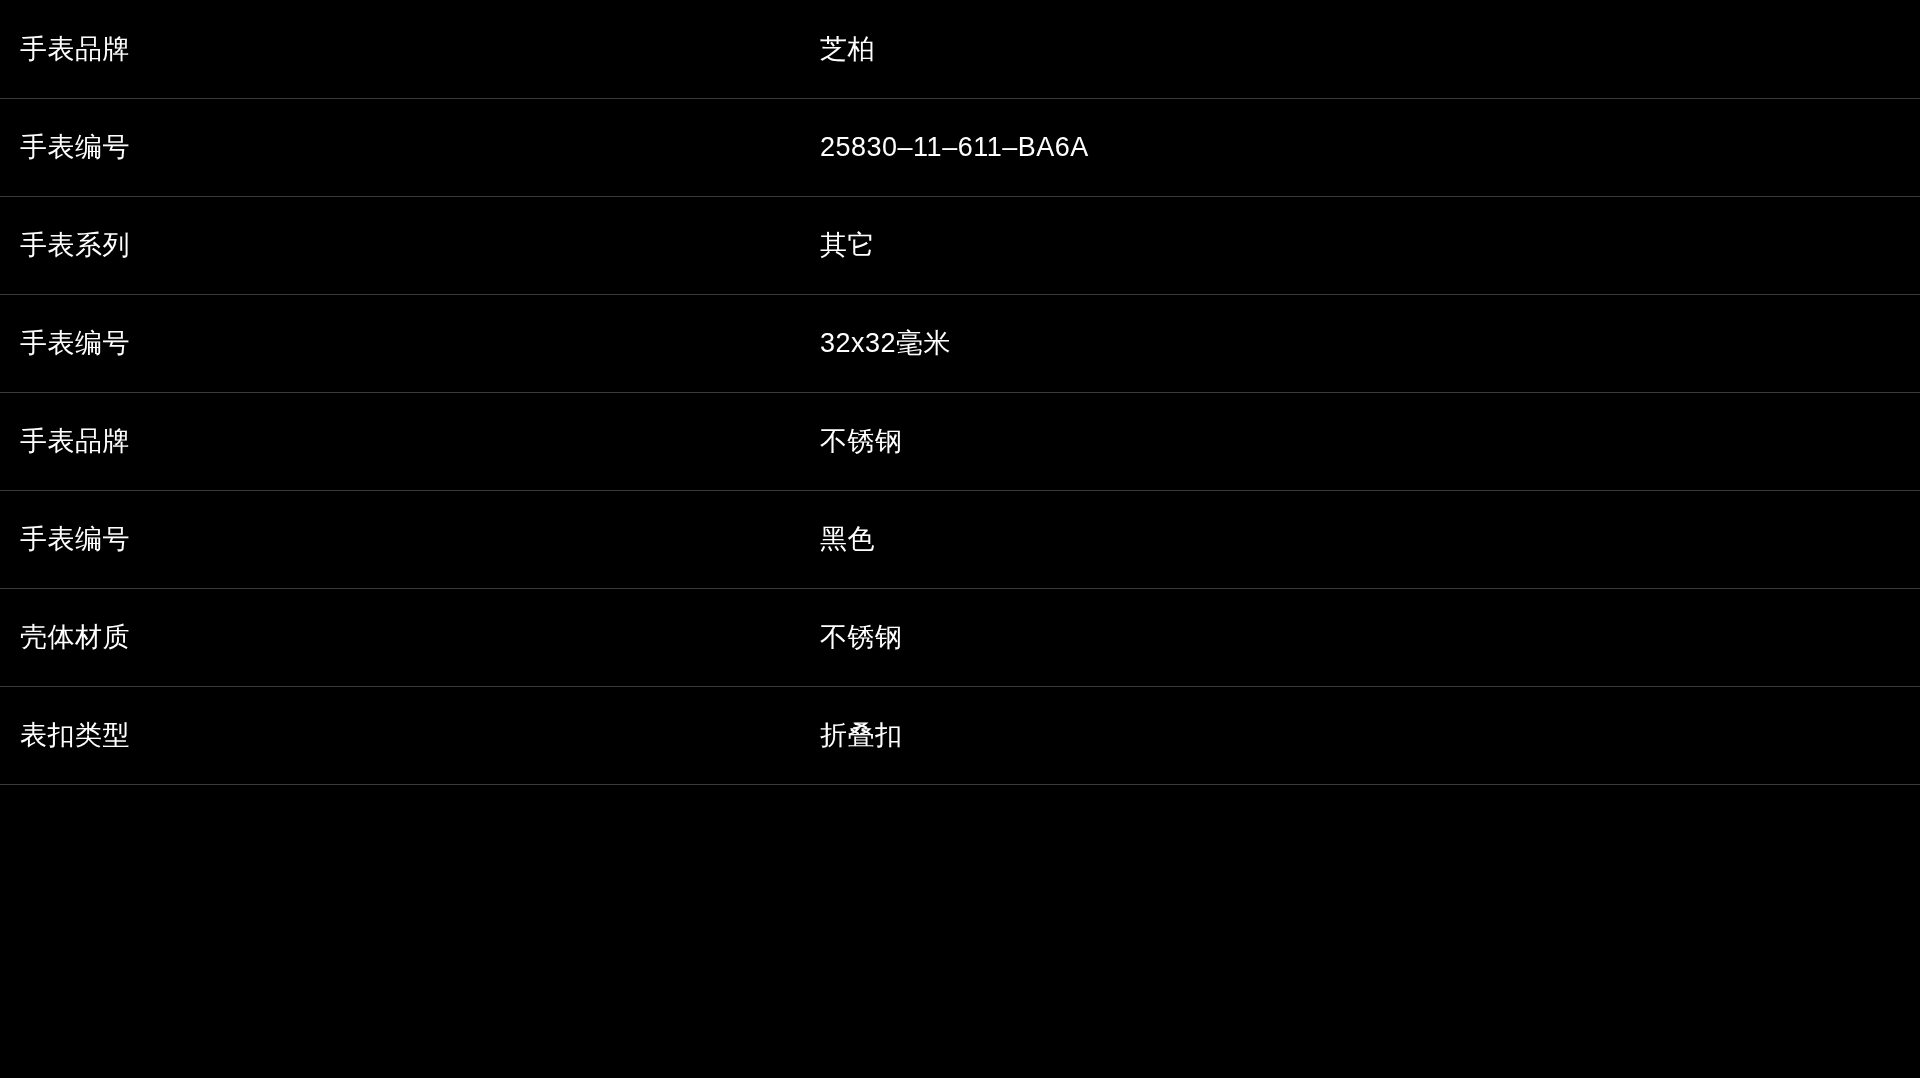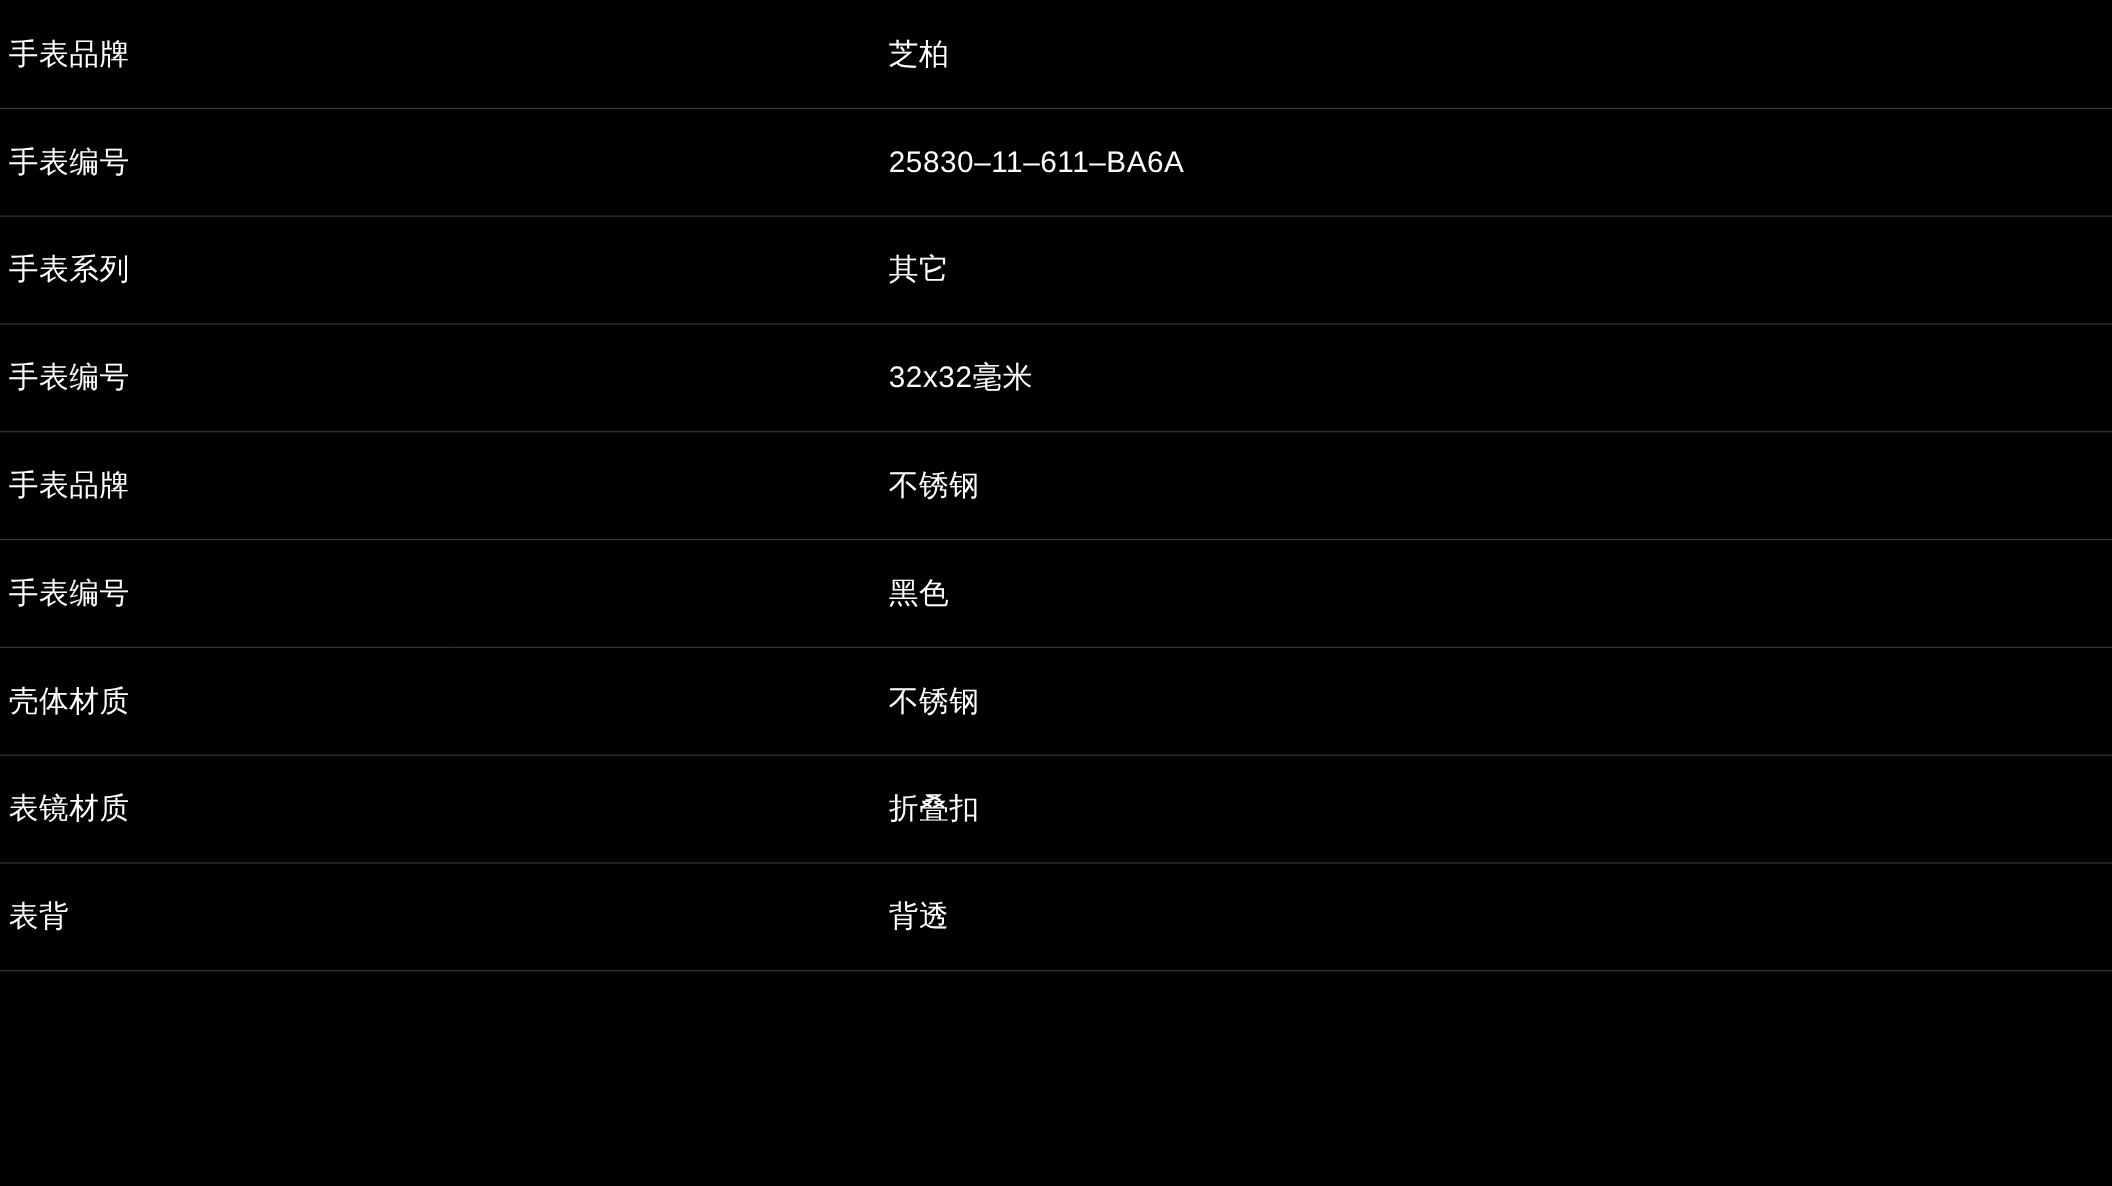--- a/index.html
+++ b/index.html
@@ -26,21 +26,21 @@
     border-bottom: 1px solid #3a3a3a;
     vertical-align: middle;
     font-size: 27px;
     font-weight: 500;
     color: #ffffff;
     padding: 0;
     letter-spacing: 0.5px;
   }
   td.label-cell {
     width: 400px;
-    padding-left: 8px;
+    padding-left: 20px;
   }
   td.value-cell {
     padding-left: 400px;
   }
   
   .spec-table tr:first-child td {
     padding-top: 0;
   }
 </style>
 </head>
@@ -70,21 +70,17 @@
     </tr>
     <tr>
       <td class="label-cell">手表编号</td>
       <td class="value-cell">黑色</td>
     </tr>
     <tr>
       <td class="label-cell">壳体材质</td>
       <td class="value-cell">不锈钢</td>
     </tr>
     <tr>
-      <td class="label-cell">表镜材质</td>
+      <td class="label-cell">表扣类型</td>
       <td class="value-cell">折叠扣</td>
-    </tr>
-    <tr>
-      <td class="label-cell">表背</td>
-      <td class="value-cell">背透</td>
     </tr>
   </tbody>
 </table>
 
 </body></html>

